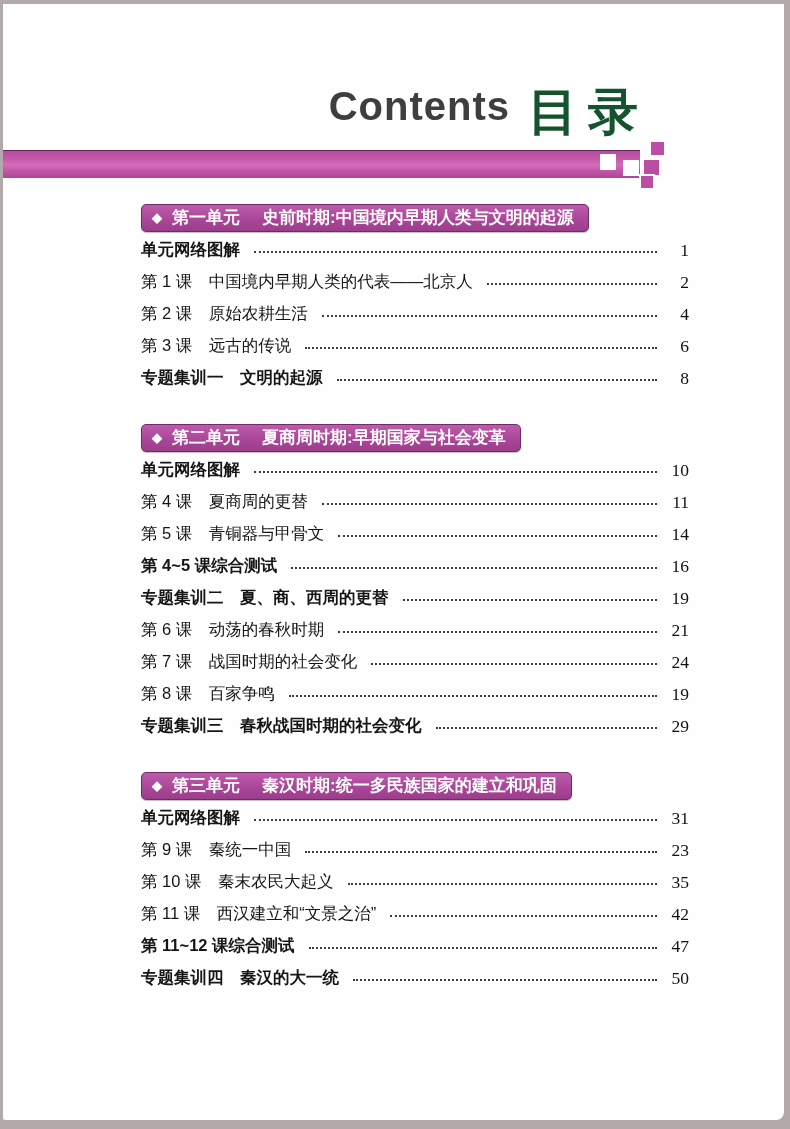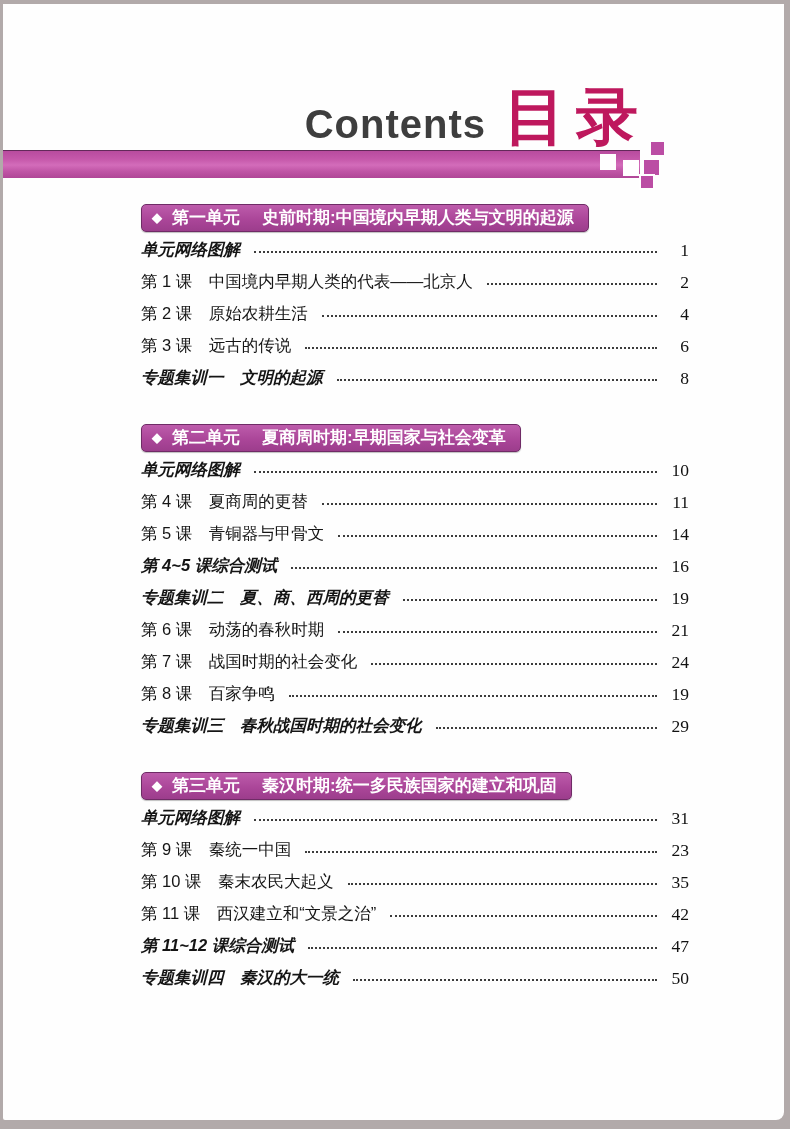--- a/index.html
+++ b/index.html
@@ -15,24 +15,24 @@
     background:#fefefe;
     border-radius:0 0 8px 2px;
   }
   
   .title-row{
     position:absolute;top:82px;right:146px;
     display:flex;align-items:flex-end;gap:18px;
   }
   .title-en{
     font-size:40px;font-weight:bold;color:#3e3e3e;
-    letter-spacing:1px;line-height:1;margin-bottom:4px;
+    letter-spacing:1px;line-height:1;margin-bottom:11px;
   }
   .title-zh{
-    font-size:62px;font-weight:900;color:#be185d;
+    font-size:50px;font-weight:900;color:#14532d;
     letter-spacing:10px;line-height:1;margin-right:-10px;
     font-family:"Liberation Sans", sans-serif;
   }
   
   .deco-bar{
     position:absolute;top:146px;left:0;width:637px;height:27px;
     background:linear-gradient(180deg,#b84b9e 0%,#c558aa 30%,#d36cba 52%,#c055a6 75%,#b04697 100%);
     border-top:1px solid #63295a;
   }
   .sq{position:absolute;}
@@ -59,21 +59,21 @@
     line-height:21px;white-space:nowrap;
     box-shadow:0 1px 1px rgba(0,0,0,.25);
   }
   .section-header .marker{font-size:13px;margin-right:10px;}
   .section-header .subtitle{margin-left:22px;}
   .entries{margin-top:2px;}
   .toc-row{
     height:32px;display:flex;align-items:center;
     font-size:16.5px;color:#151515;
   }
-  .toc-row.bold .label{font-weight:bold;font-style:italic;}
+  .toc-row.bold .label{font-weight:bold;}
   .toc-row .label{white-space:nowrap;}
   .leader{
     flex:1;height:0;
     border-bottom:2px dotted #3c3c3c;
     margin:4px 8px 0 14px;
   }
   .pagenum{
     font-family:"Liberation Serif", serif;
     font-size:17.5px;min-width:24px;text-align:right;color:#111;
   }

